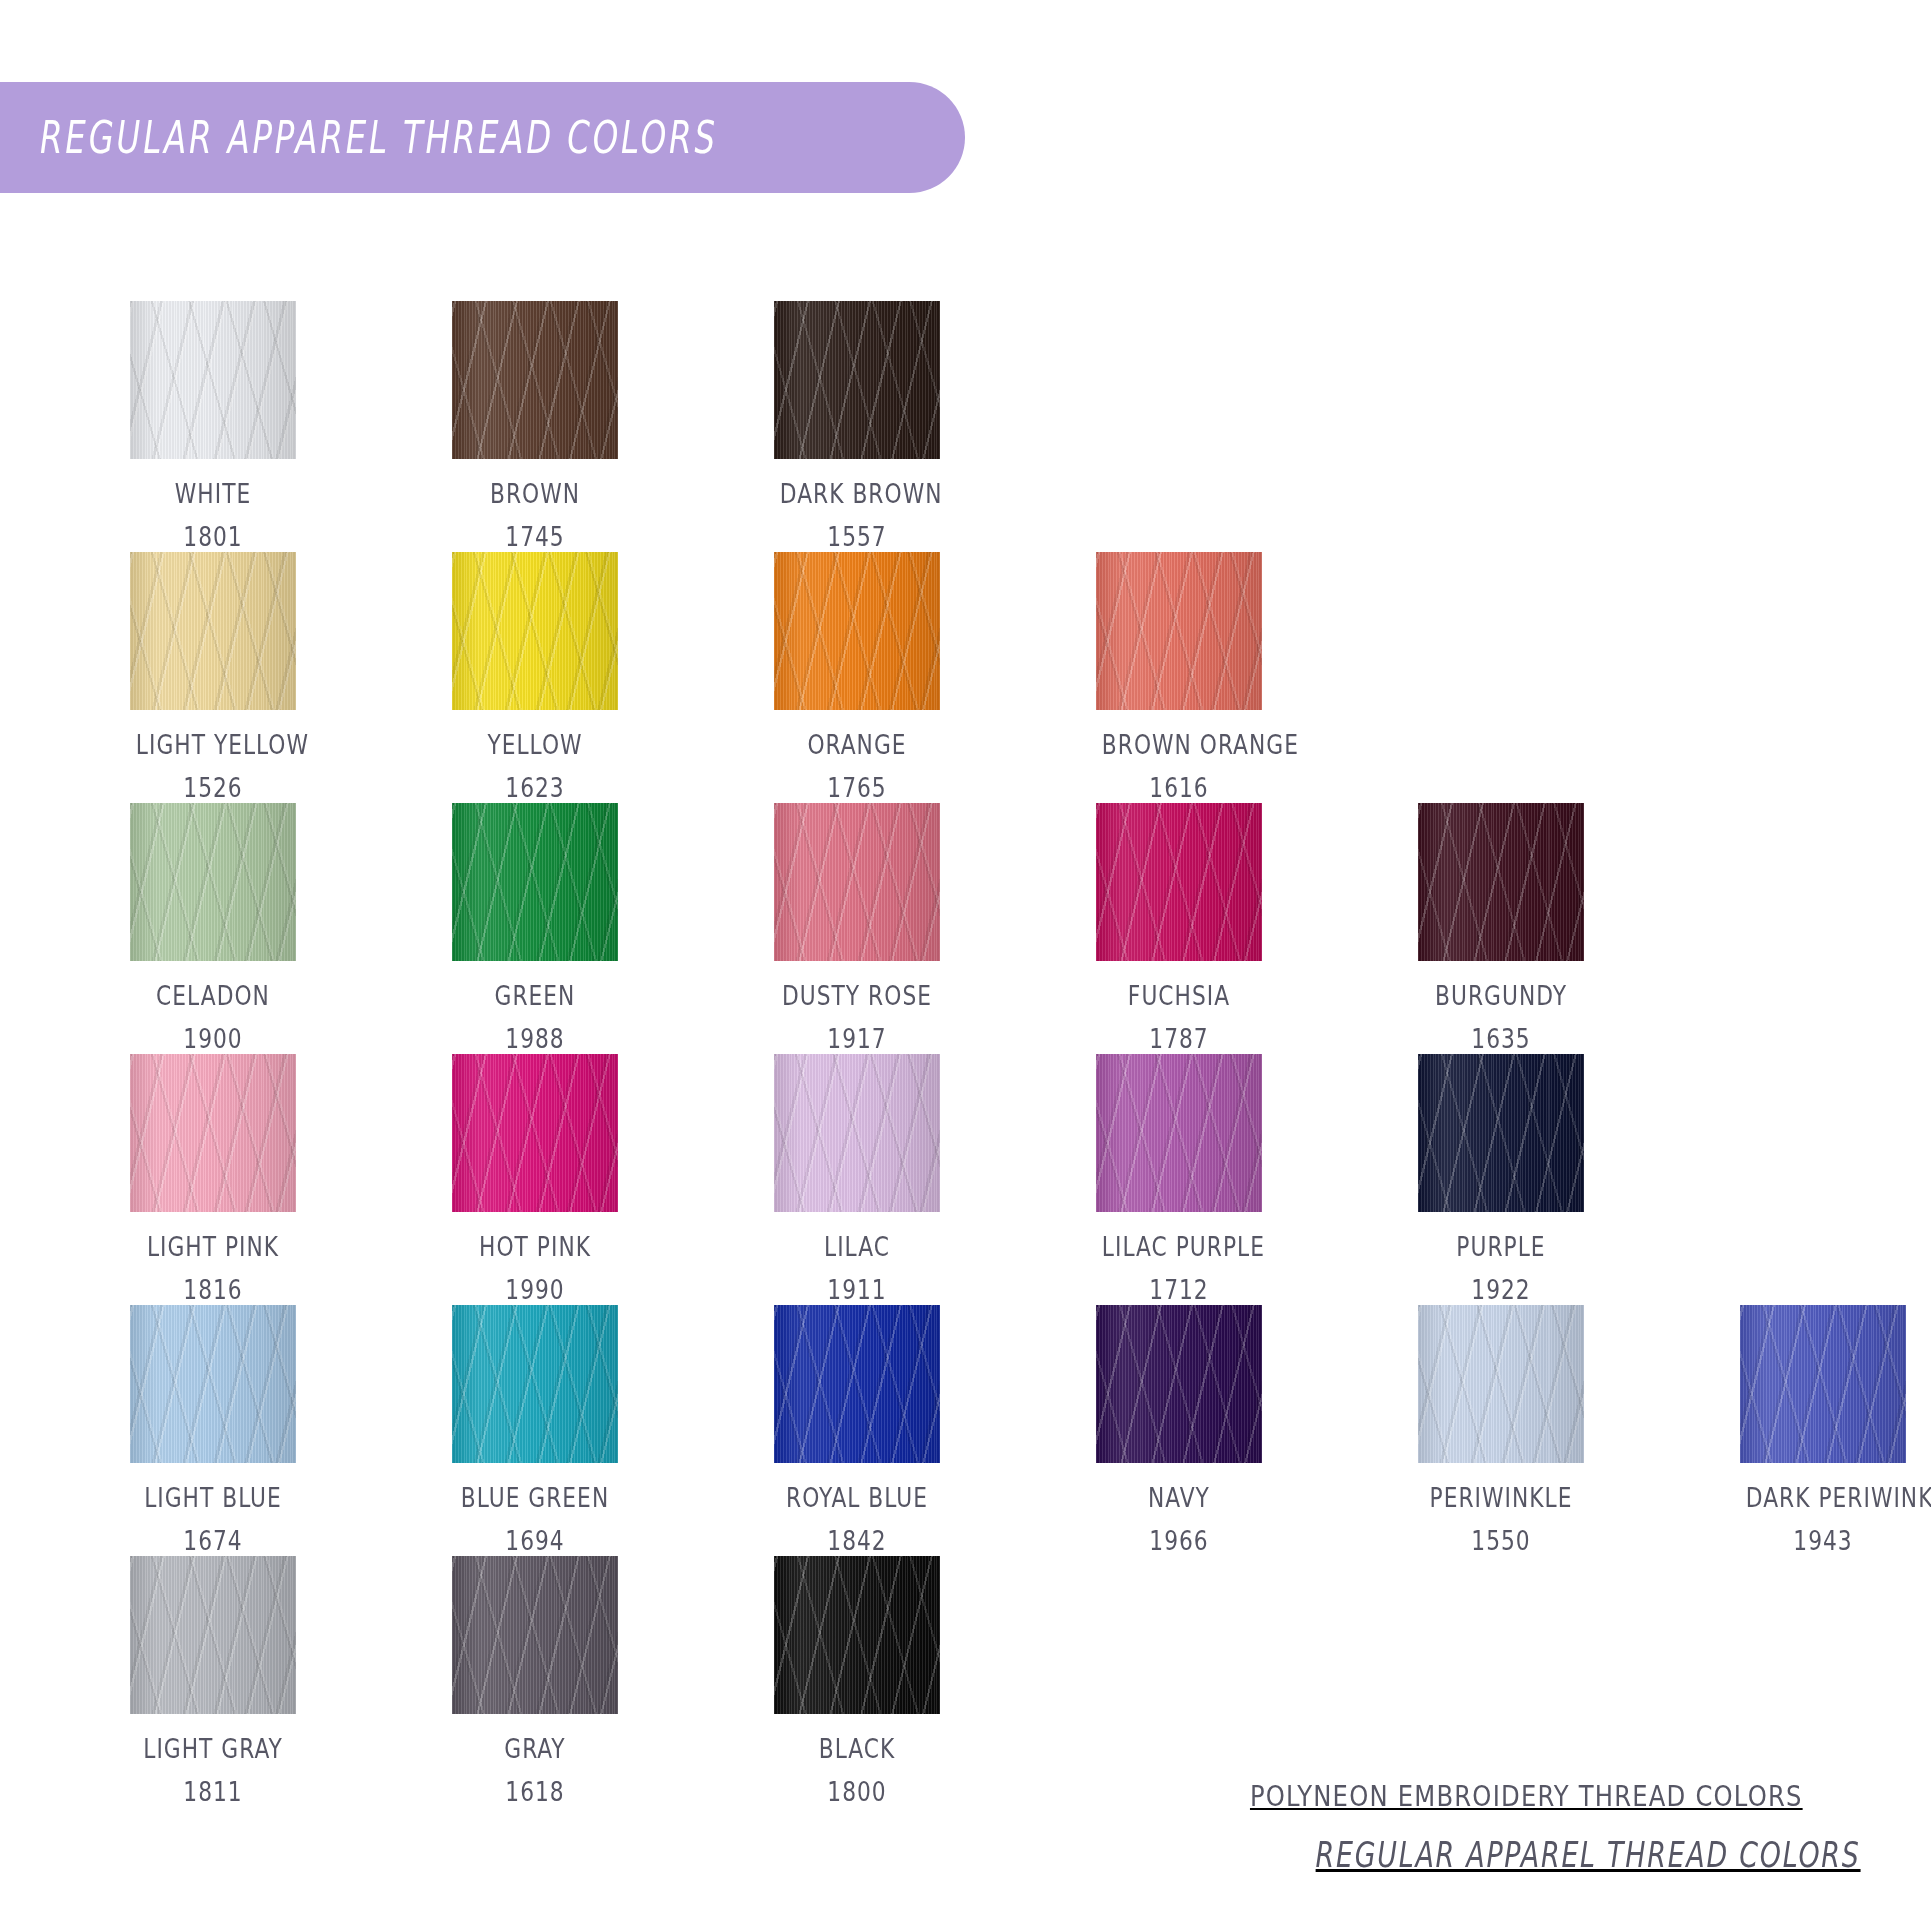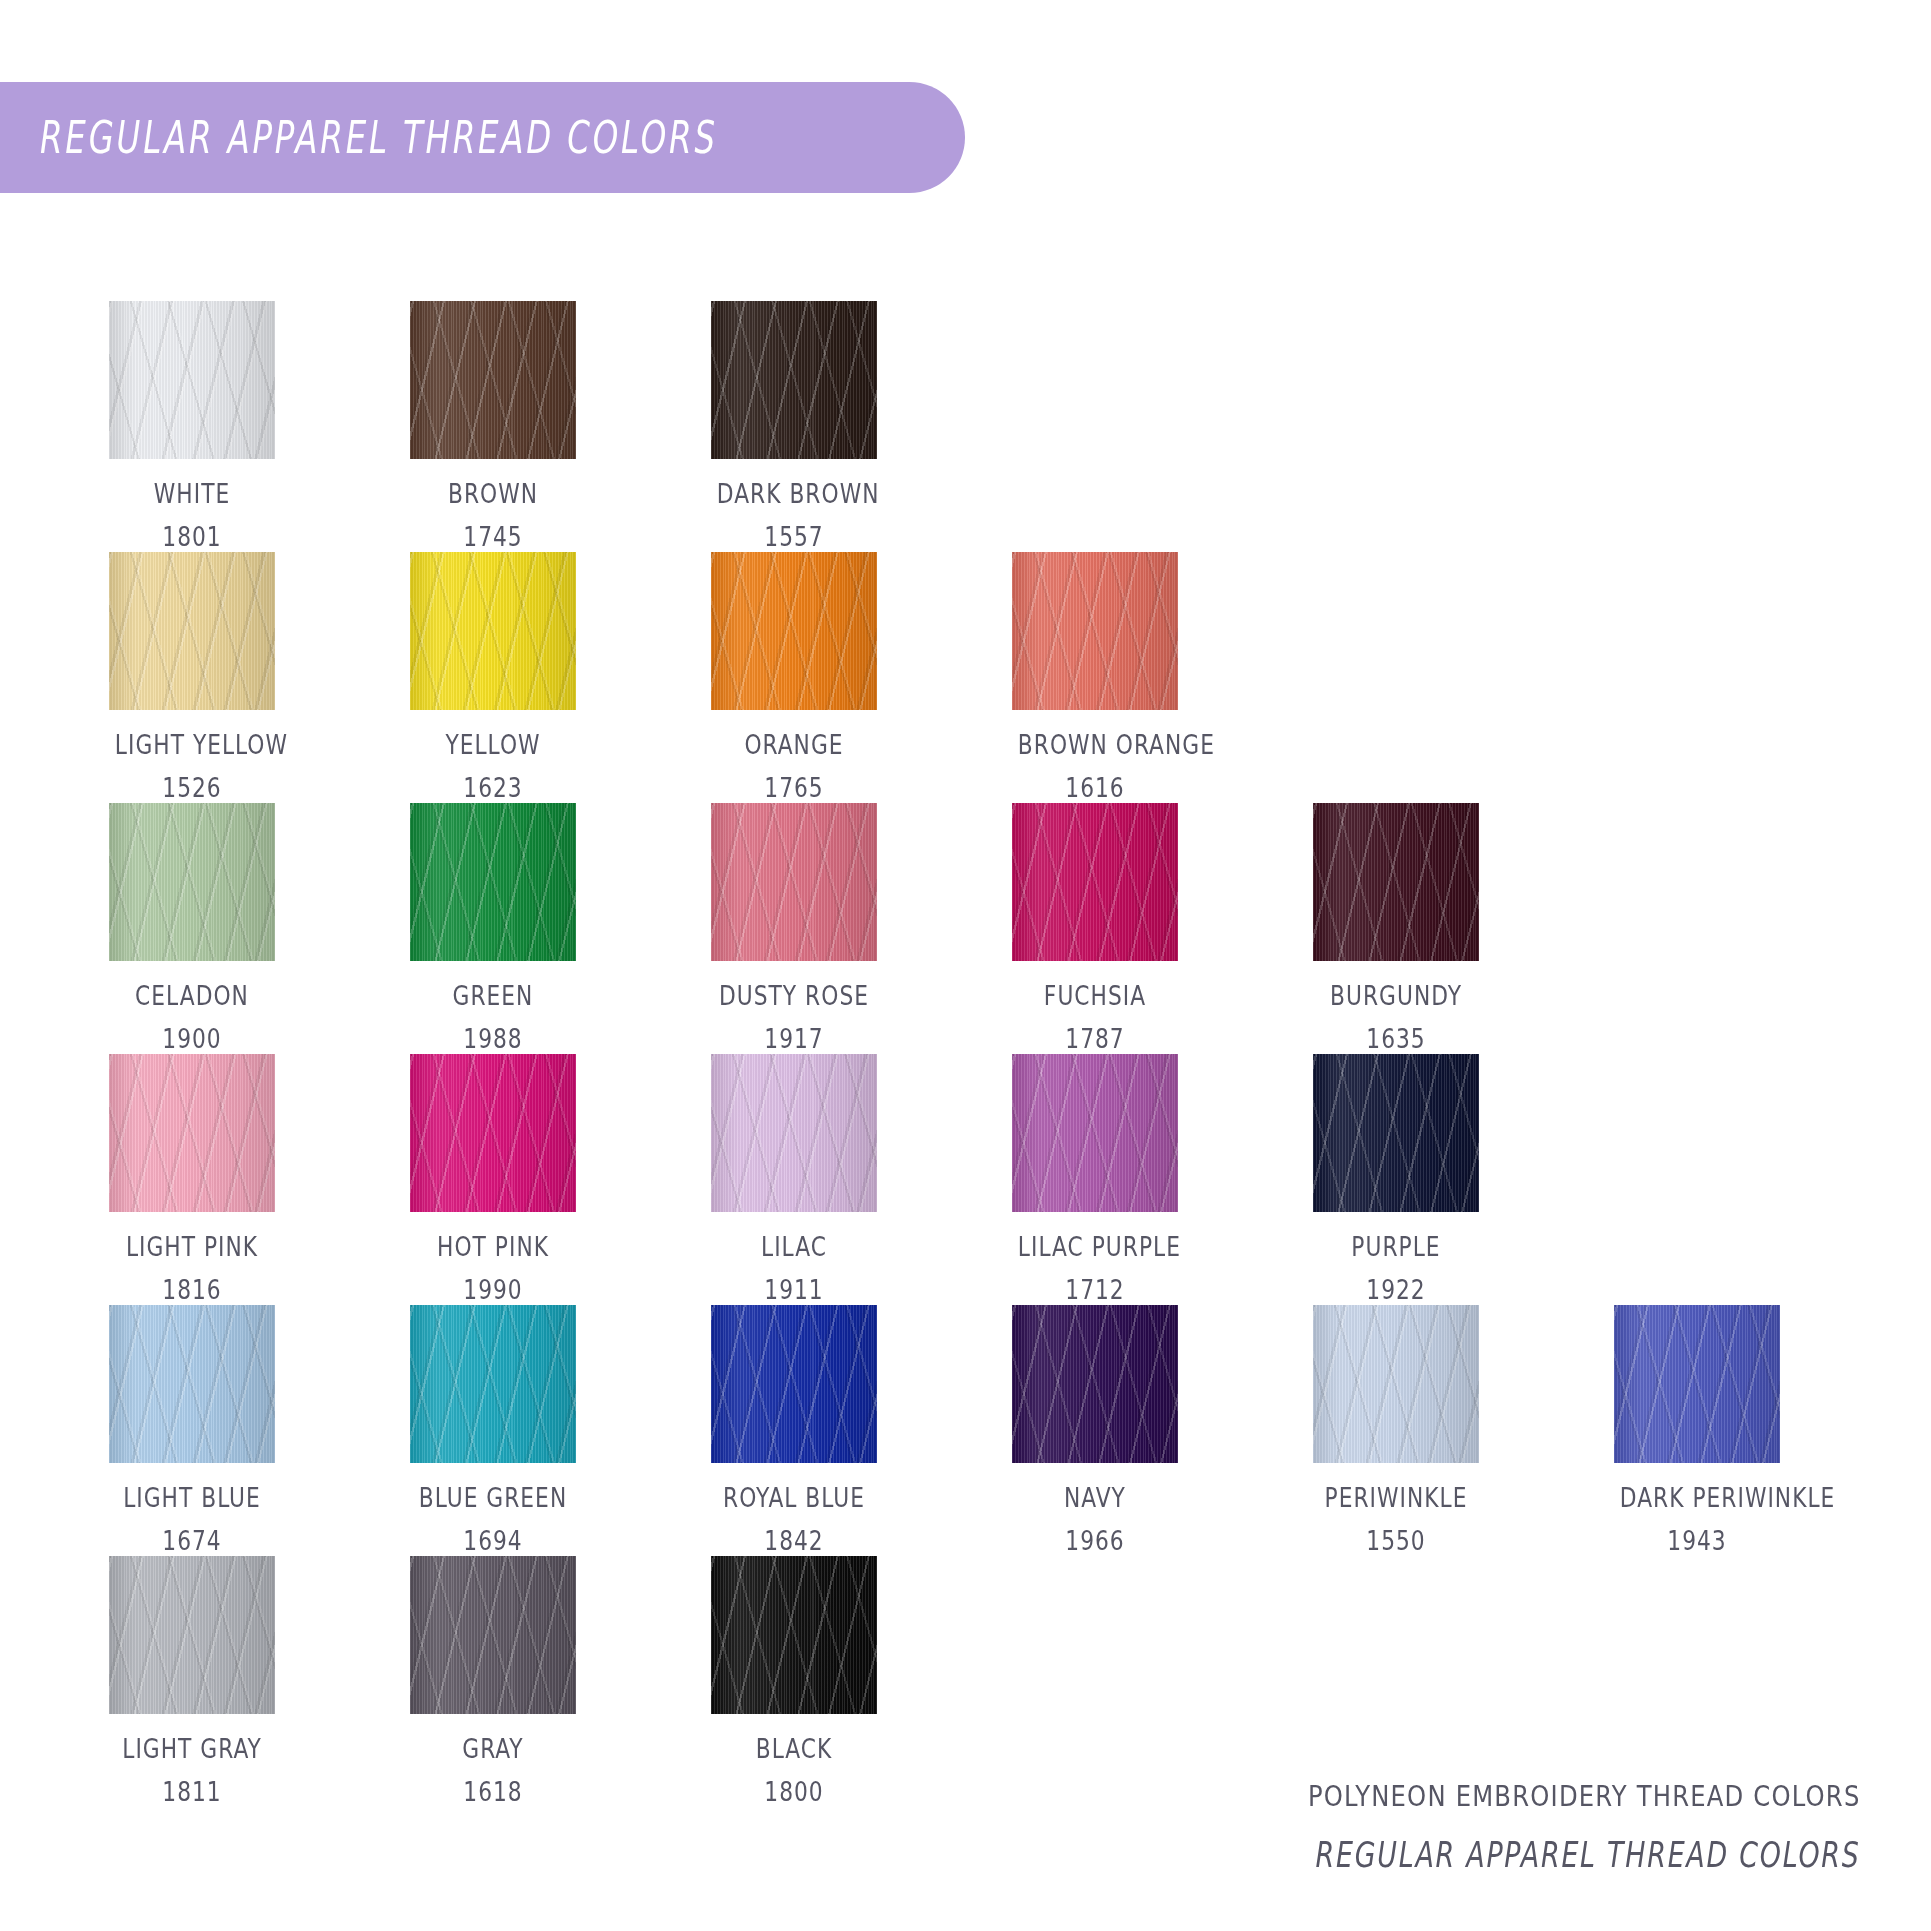--- a/index.html
+++ b/index.html
@@ -50,20 +50,21 @@
   .grid-row {
     display: flex;
     height: 251px;
   }
   .swatch-cell {
     width: 301px;
     flex: 0 0 301px;
     display: flex;
     flex-direction: column;
     align-items: flex-start;
+    margin-left: 21px;
   }
   .swatch-cell.empty { visibility: hidden; }
 
   .spool {
     width: 166px;
     height: 162px;
     position: relative;
     overflow: hidden;
   }
   
@@ -129,21 +130,21 @@
     color: #565664;
     margin-top: 12.6px;
     transform: scaleX(0.93);
   }
 
   
   #footer {
     position: absolute;
     right: 70px;
     bottom: 56px;
-    text-align: right;
+    text-decoration: underline;
   }
   #footer-line-1 {
     font-family: "Liberation Sans Narrow", "DejaVu Sans Condensed", "Liberation Sans", sans-serif;
     font-size: 29px;
     letter-spacing: 1.3px;
     color: #565664;
     transform: scaleX(0.93);
     transform-origin: right center;
   }
   #footer-line-2 {

